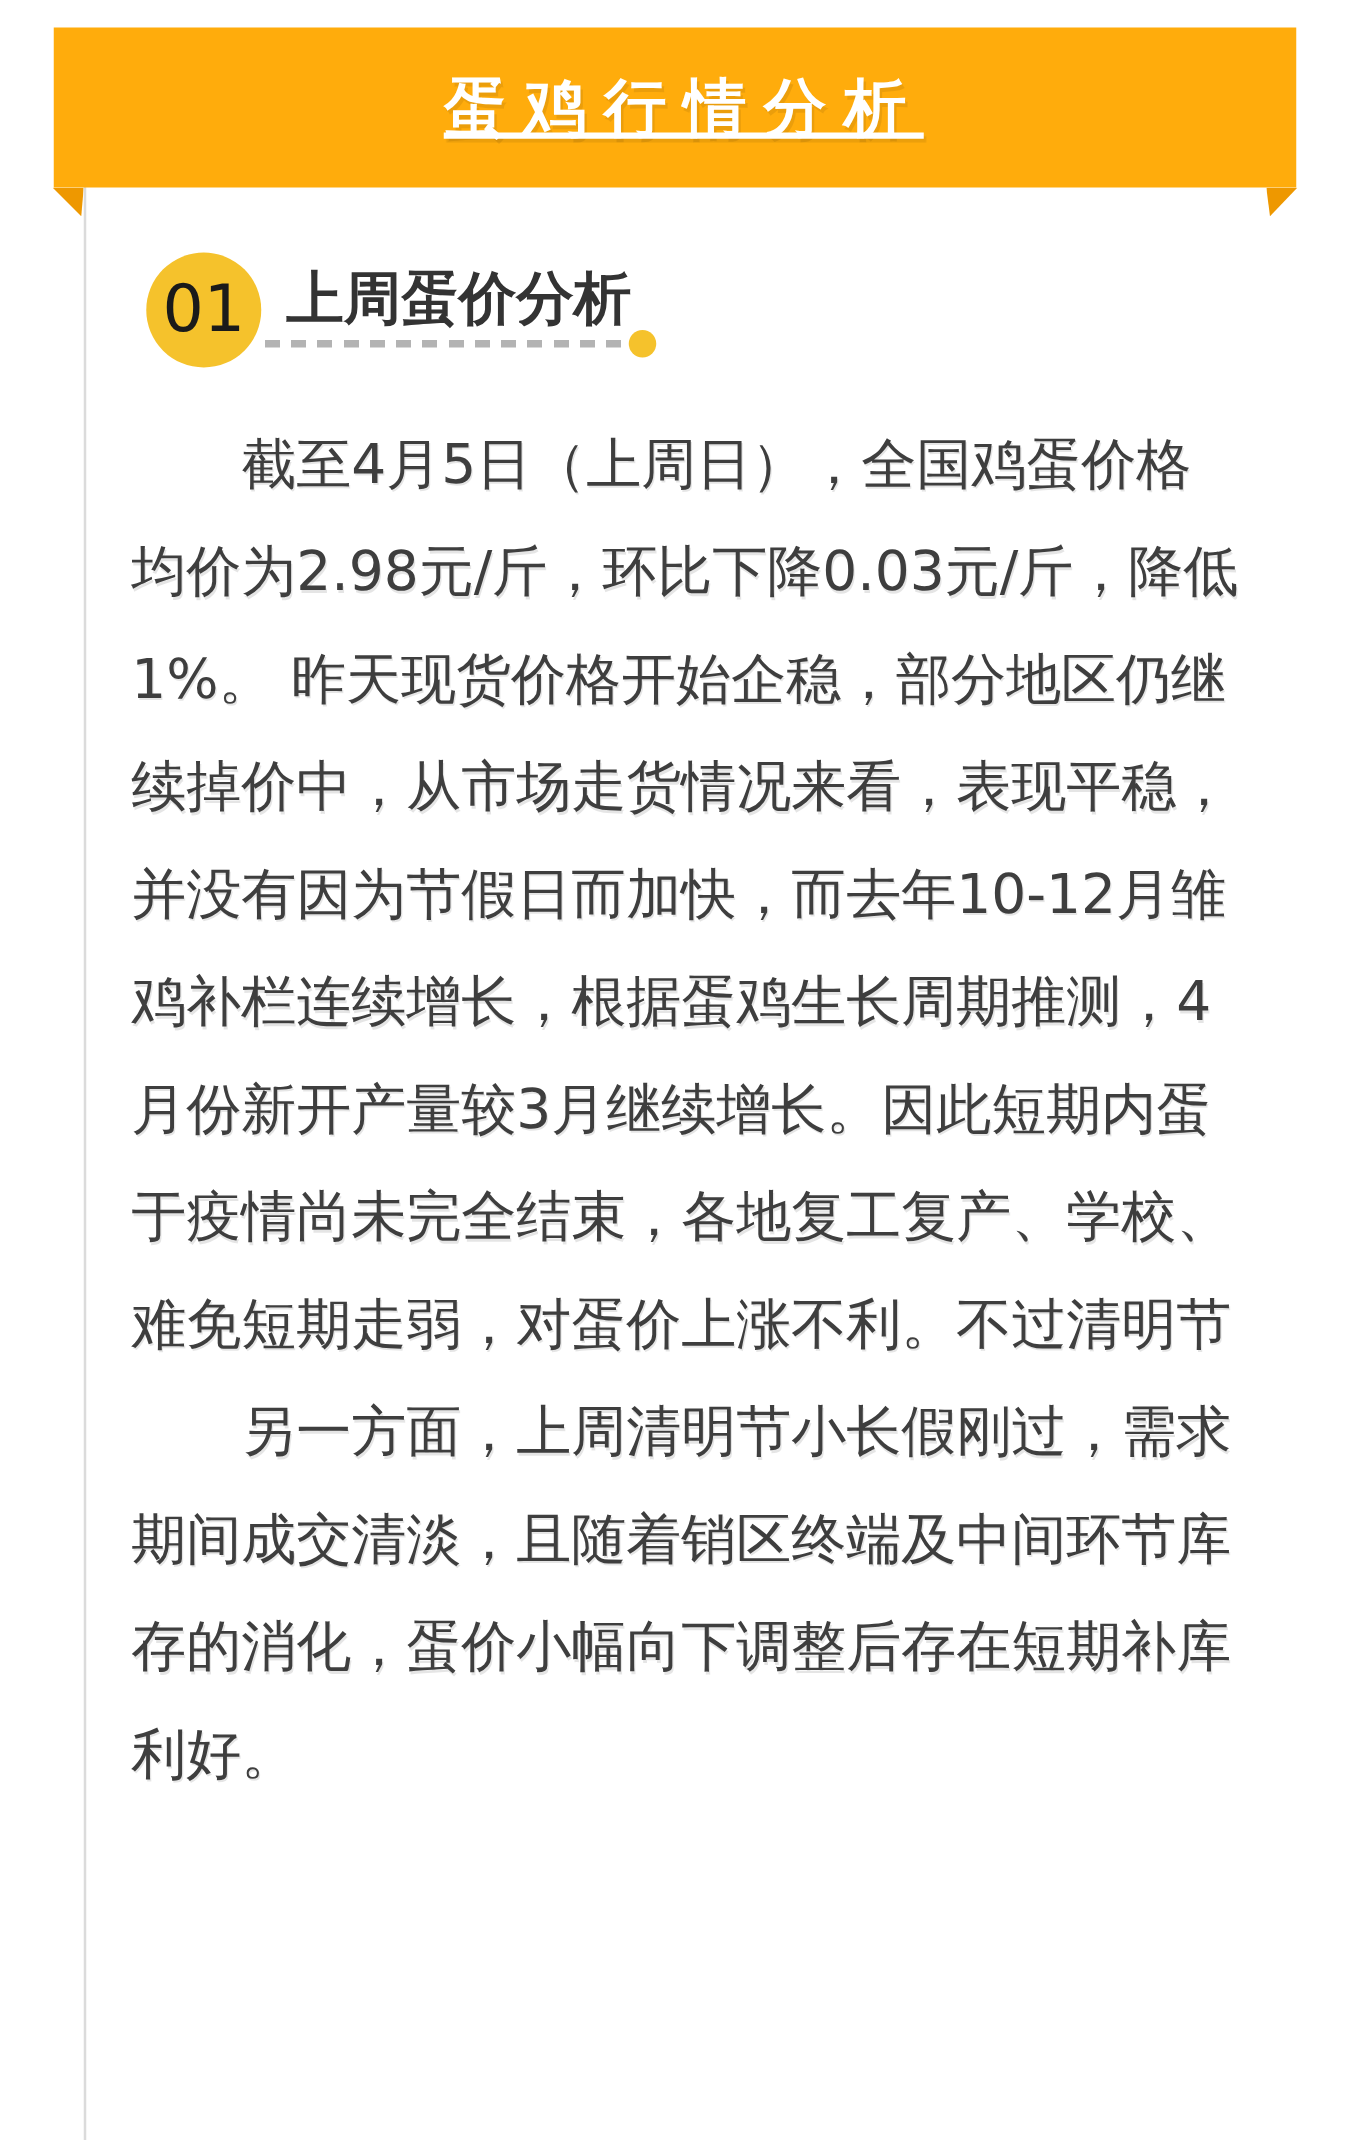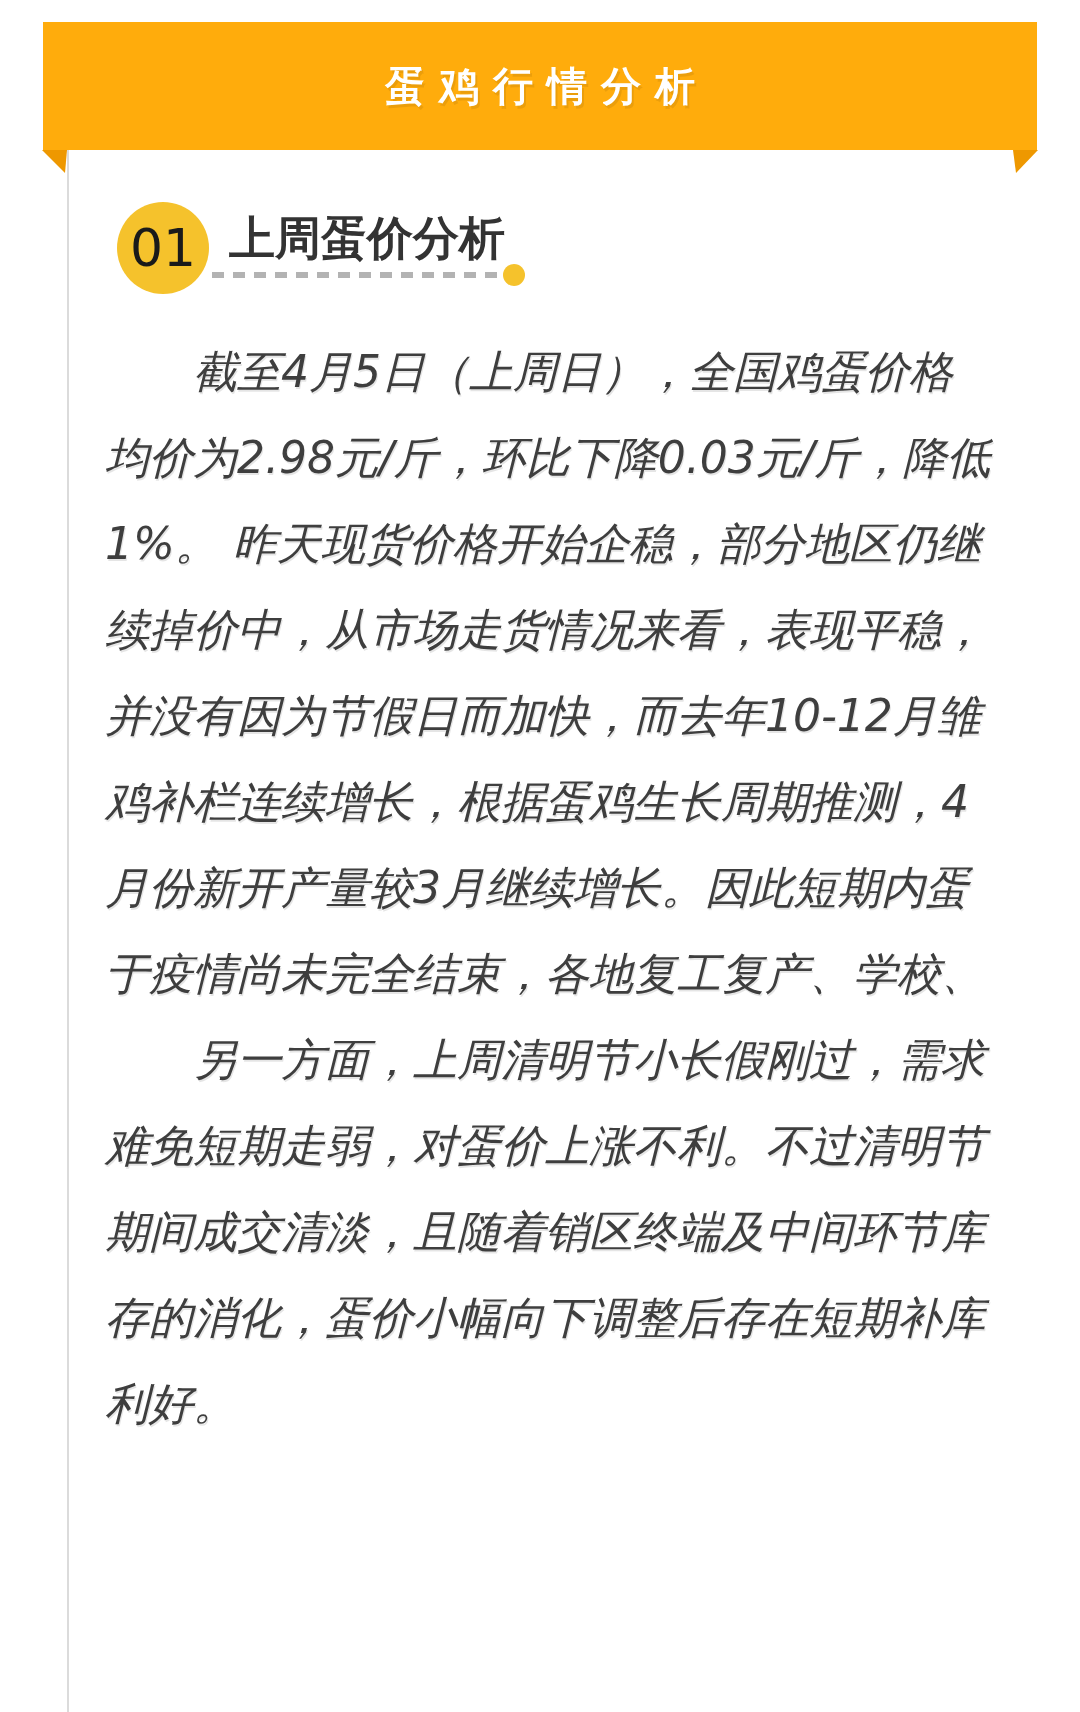--- a/index.html
+++ b/index.html
@@ -15,26 +15,27 @@
   .banner {
     position: absolute;
     left: 43px; top: 22px;
     width: 994px; height: 128px;
     background: #FFAC0C;
     display: flex; align-items: center; justify-content: center;
     z-index: 3;
   }
   .banner-title {
     color: #ffffff;
-    font-size: 40px;
+    font-size: 50px;
     font-weight: bold;
     letter-spacing: 14px;
     text-indent: 14px;
     text-shadow: 2px 3px 0 rgba(0,0,0,0.08);
     white-space: nowrap;
+    text-decoration: underline;
   }
   .fold {
     position: absolute;
     top: 150px;
     width: 25px; height: 23px;
     background: #EE9800;
     z-index: 2;
   }
   .fold-left  { left: 42px;  clip-path: polygon(0 0, 100% 0, 92% 100%); }
   .fold-right { left: 1013px; clip-path: polygon(0 0, 100% 0, 12% 100%); }
@@ -92,21 +93,20 @@
     width: 880px;
     color: #3E3E3E;
     font-size: 44px;
   }
   .line {
     display: block;
     height: 86px;
     line-height: 86px;
     white-space: nowrap;
     text-shadow: 1px 2px 0 rgba(0,0,0,0.10);
-    font-style: italic;
   }
   .line.indent { text-indent: 2em; }
 </style>
 </head>
 <body>
 
 <div class="banner">
   <div class="banner-title">蛋鸡行情分析</div>
 </div>
 <div class="fold fold-left"></div>
@@ -121,20 +121,20 @@
 
   <div class="article">
     <div class="line indent">截至4月5日（上周日），全国鸡蛋价格</div>
     <div class="line">均价为2.98元/斤，环比下降0.03元/斤，降低</div>
     <div class="line">1%。 昨天现货价格开始企稳，部分地区仍继</div>
     <div class="line">续掉价中，从市场走货情况来看，表现平稳，</div>
     <div class="line">并没有因为节假日而加快，而去年10-12月雏</div>
     <div class="line">鸡补栏连续增长，根据蛋鸡生长周期推测，4</div>
     <div class="line">月份新开产量较3月继续增长。因此短期内蛋</div>
     <div class="line">于疫情尚未完全结束，各地复工复产、学校、</div>
+    <div class="line">难免短期走弱，对蛋价上涨不利。不过清明节</div>
     <div class="line indent">另一方面，上周清明节小长假刚过，需求</div>
-    <div class="line">难免短期走弱，对蛋价上涨不利。不过清明节</div>
     <div class="line">期间成交清淡，且随着销区终端及中间环节库</div>
     <div class="line">存的消化，蛋价小幅向下调整后存在短期补库</div>
     <div class="line">利好。</div>
   </div>
 
 </div>
 
 </body></html>

